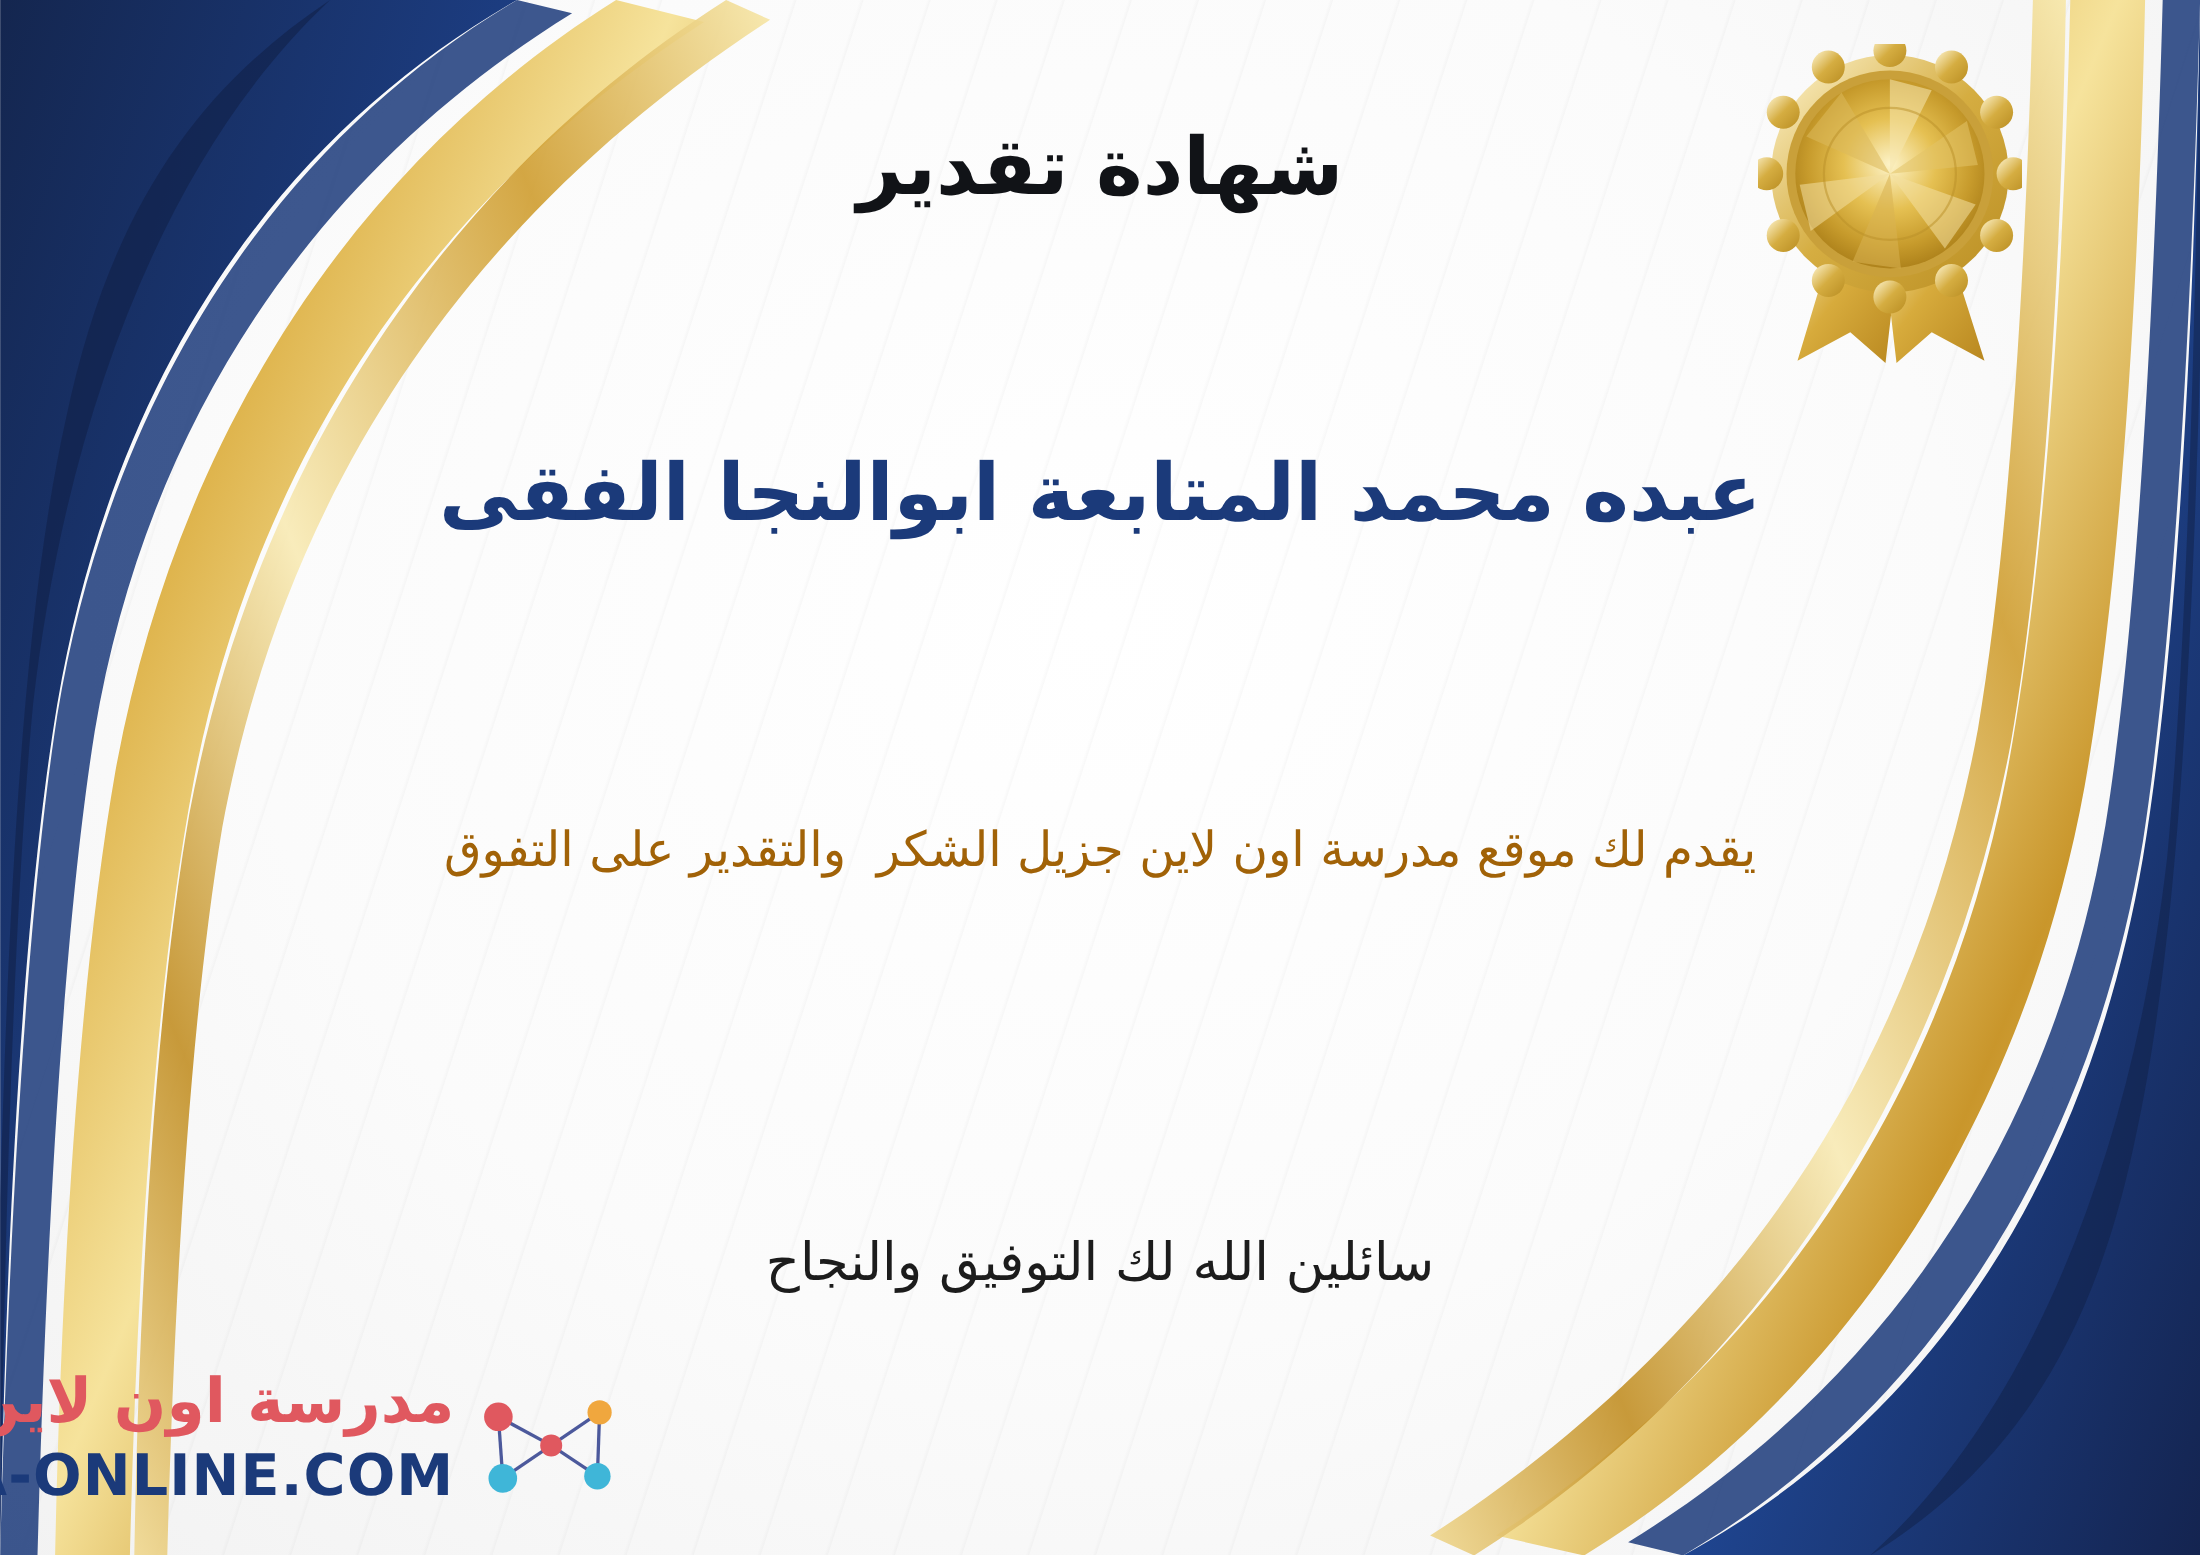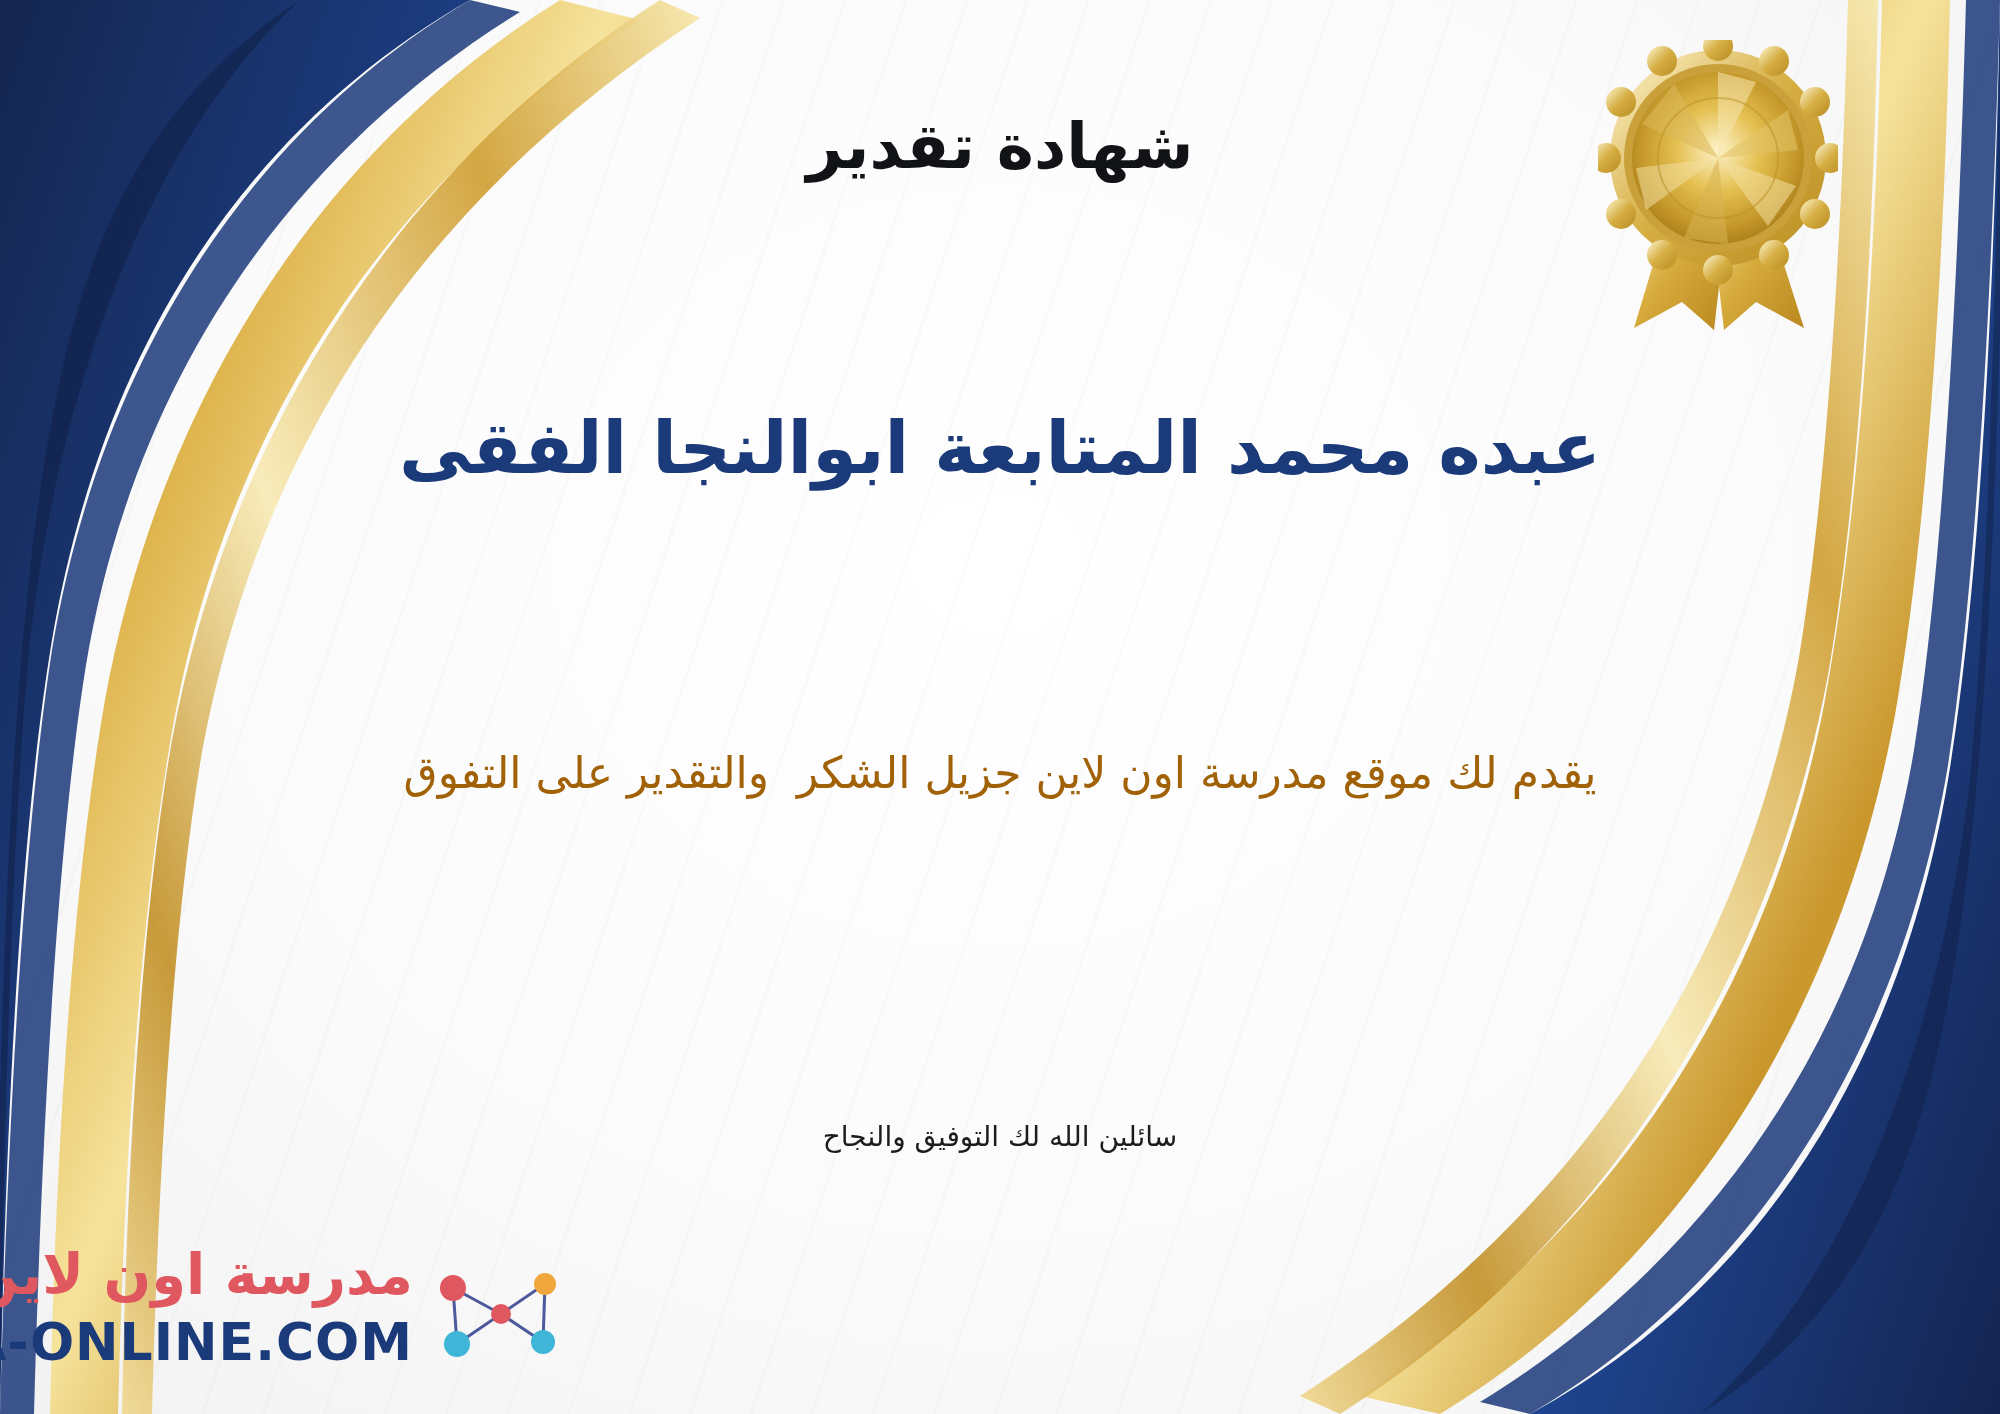--- a/index.html
+++ b/index.html
@@ -64,21 +64,21 @@
     position: absolute;
     inset: 0;
     text-align: center;
   }
 
   .cert-title {
     position: absolute;
     top: 112px;
     left: 0;
     right: 0;
-    font-size: 63px;
+    font-size: 72px;
     font-weight: 700;
     color: #111317;
     letter-spacing: 0px;
     line-height: 1.1;
   }
 
   .student-name {
     position: absolute;
     top: 405px;
     left: 0;
@@ -110,21 +110,21 @@
   .score {
     font-weight: 700;
     letter-spacing: 1px;
   }
 
   .closing-text {
     position: absolute;
     top: 1120px;
     left: 0;
     right: 0;
-    font-size: 28px;
+    font-size: 48px;
     font-weight: 500;
     color: #1c1c1c;
   }
 
   
   .brand {
     position: absolute;
     left: 23px;
     bottom: 28px;
     width: 560px;

